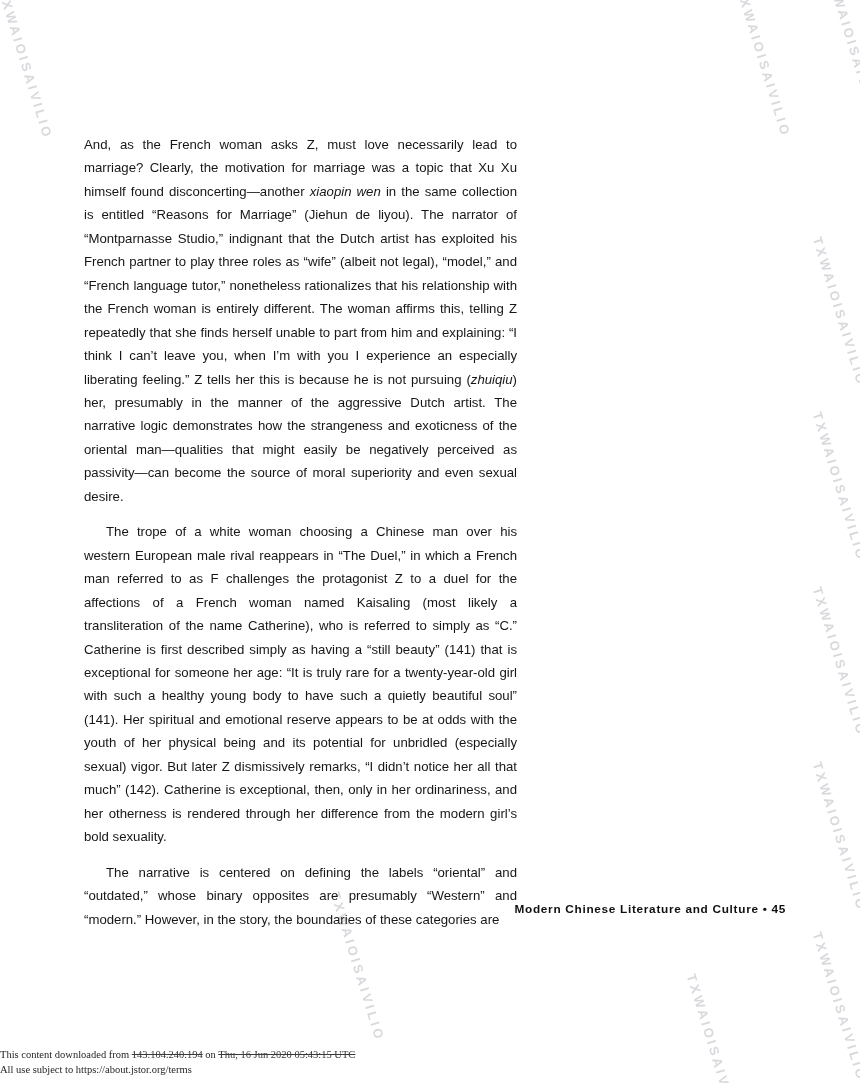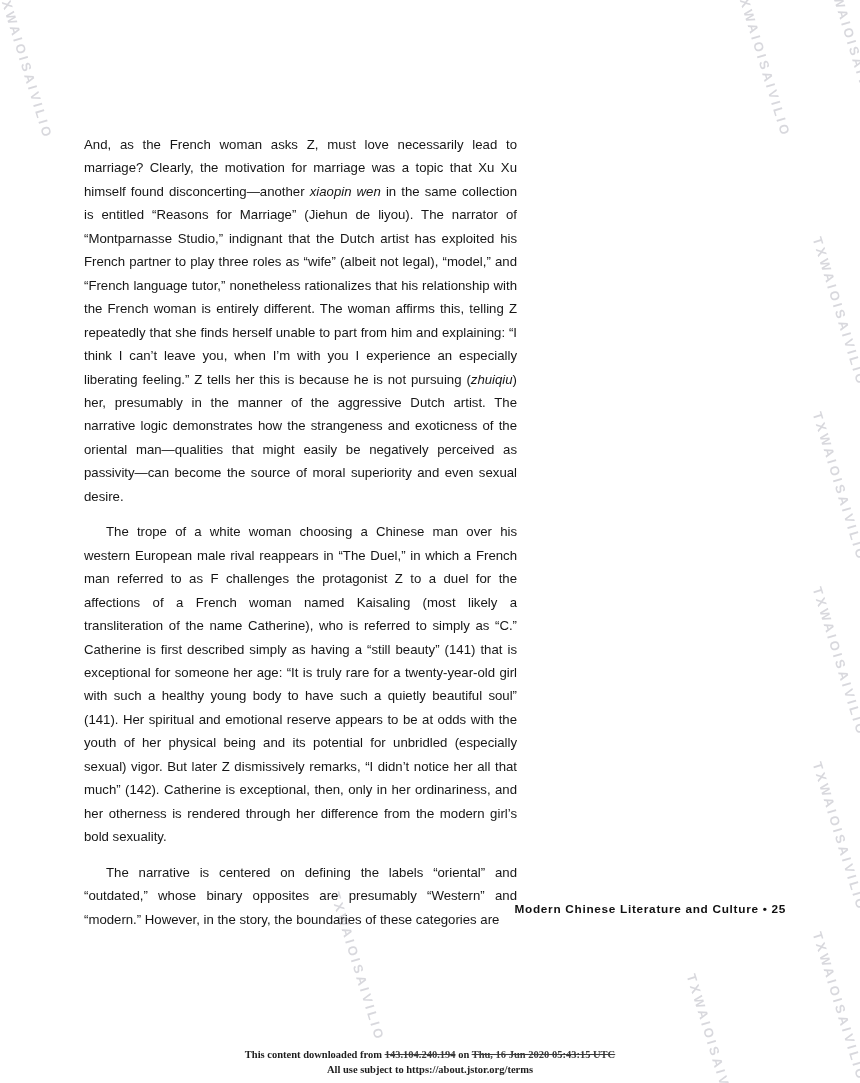--- a/index.html
+++ b/index.html
@@ -59,26 +59,24 @@
     letter-spacing: 0.7px;
     color: #101010;
   }
 
   
   .download-notice {
     position: absolute;
     left: 0;
     right: 0;
     top: 1047px;
-    text-align: center;
     font-family: "Liberation Serif", serif;
     font-size: 10.5px;
     line-height: 15px;
     color: #1e1e1e;
-    font-weight: bold;
   }
   .redacted {
     text-decoration: line-through;
     color: #3a3a3a;
     filter: blur(0.3px);
   }
 </style>
 </head>
 <body>
 
@@ -96,21 +94,21 @@
     <span class="wm" style="left:342px; top:890px">TXWAIOISAIVILIO</span>
     <span class="wm" style="left:698px; top:972px">TXWAIOISAIVILIO</span>
   </div>
 
   <div class="body-text">
     <p><span>And, as the French woman asks Z, must love necessarily lead to marriage? Clearly, the motivation for marriage was a topic that Xu Xu himself found disconcerting—another </span><i>xiaopin wen</i><span> in the same collection is entitled “Reasons for Marriage” (Jiehun de liyou). The narrator of “Montparnasse Studio,” indignant that the Dutch artist has exploited his French partner to play three roles as “wife” (albeit not legal), “model,” and “French language tutor,” nonetheless rationalizes that his relationship with the French woman is entirely different. The woman affirms this, telling Z repeatedly that she finds herself unable to part from him and explaining: “I think I can’t leave you, when I’m with you I experience an especially liberating feeling.” Z tells her this is because he is not pursuing (</span><i>zhuiqiu</i><span>) her, presumably in the manner of the aggressive Dutch artist. The narrative logic demonstrates how the strangeness and exoticness of the oriental man—qualities that might easily be negatively perceived as passivity—can become the source of moral superiority and even sexual desire.</span></p>
     <p class="indent"><span>The trope of a white woman choosing a Chinese man over his western European male rival reappears in “The Duel,” in which a French man referred to as F challenges the protagonist Z to a duel for the affections of a French woman named Kaisaling (most likely a transliteration of the name Catherine), who is referred to simply as “C.” Catherine is first described simply as having a “still beauty” (141) that is exceptional for someone her age: “It is truly rare for a twenty-year-old girl with such a healthy young body to have such a quietly beautiful soul” (141). Her spiritual and emotional reserve appears to be at odds with the youth of her physical being and its potential for unbridled (especially sexual) vigor. But later Z dismissively remarks, “I didn’t notice her all that much” (142). Catherine is exceptional, then, only in her ordinariness, and her otherness is rendered through her difference from the modern girl’s bold sexuality.</span></p>
     <p class="indent"><span>The narrative is centered on defining the labels “oriental” and “outdated,” whose binary opposites are presumably “Western” and “modern.” However, in the story, the boundaries of these categories are</span></p>
   </div>
 
-  <div class="running-footer">Modern Chinese Literature and Culture • 25</div>
+  <div class="running-footer">Modern Chinese Literature and Culture • 45</div>
 
   <div class="download-notice">
     <div>
       <span>This content downloaded from </span><span class="redacted">143.104.240.194</span><span> on </span><span class="redacted">Thu, 16 Jun 2020 05:43:15 UTC</span>
     </div>
     <div>All use subject to https://about.jstor.org/terms</div>
   </div>
 
 </div>
 

